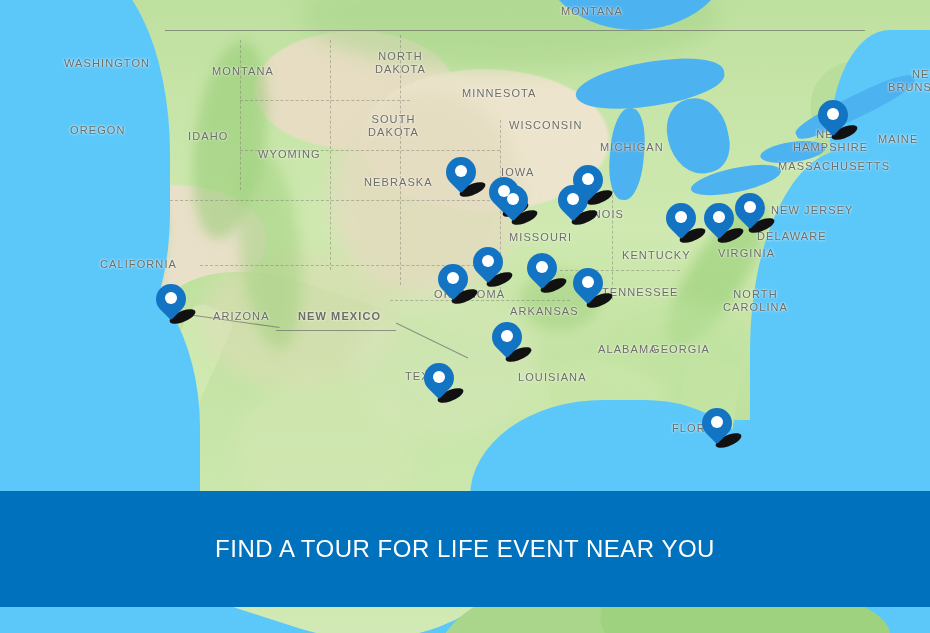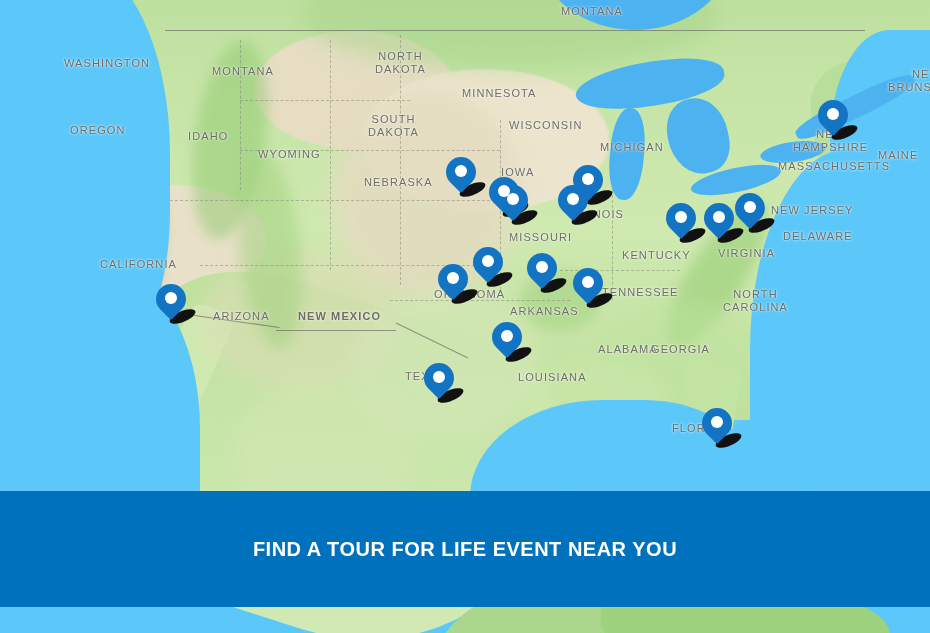--- a/index.html
+++ b/index.html
@@ -271,22 +271,22 @@
     position: absolute;
     left: 0; top: 491px;
     width: 930px; height: 116px;
     background: #0071bc;
     display: flex;
     align-items: center;
     justify-content: center;
   }
   #bottom-banner span {
     color: #ffffff;
-    font-size: 20px;
-    font-weight: bold;
+    font-size: 24px;
+    font-weight: normal;
     letter-spacing: .5px;
     font-family: "Liberation Sans", sans-serif;
     white-space: nowrap;
   }
 </style>
 </head>
 <body>
 
 <div id="stage">
 
@@ -354,35 +354,35 @@
     <div class="place" style="left:375px; top:50px;">NORTH
 DAKOTA</div>
     <div class="place" style="left:462px; top:87px;">MINNESOTA</div>
     <div class="place" style="left:561px; top:5px;">MONTANA</div>
     <div class="place" style="left:70px;  top:124px;">OREGON</div>
     <div class="place" style="left:188px; top:130px;">IDAHO</div>
     <div class="place" style="left:368px; top:113px;">SOUTH
 DAKOTA</div>
     <div class="place" style="left:509px; top:119px;">WISCONSIN</div>
     <div class="place" style="left:600px; top:141px;">MICHIGAN</div>
-    <div class="place" style="left:848px; top:149px;padding-left:30px;">MAINE</div>
+    <div class="place" style="left:848px; top:133px;padding-left:30px;">MAINE</div>
     <div class="place" style="left:888px; top:68px;">NEW
 BRUNSWICK</div>
     <div class="place" style="left:258px; top:148px;">WYOMING</div>
     <div class="place" style="left:364px; top:176px;">NEBRASKA</div>
     <div class="place" style="left:501px; top:166px;">IOWA</div>
     <div class="place" style="left:793px; top:128px;">NEW
 HAMPSHIRE</div>
     <div class="place" style="left:778px; top:160px;">MASSACHUSETTS</div>
     <div class="place" style="left:570px; top:208px;">ILLINOIS</div>
     <div class="place" style="left:771px; top:204px;">NEW JERSEY</div>
     <div class="place" style="left:509px; top:231px;">MISSOURI</div>
     <div class="place" style="left:622px; top:249px;">KENTUCKY</div>
     <div class="place" style="left:718px; top:247px;">VIRGINIA</div>
-    <div class="place" style="left:757px; top:230px;margin-left:26px;">DELAWARE</div>
+    <div class="place" style="left:757px; top:230px;">DELAWARE</div>
     <div class="place" style="left:100px; top:258px;">CALIFORNIA</div>
     <div class="place" style="left:434px; top:288px;">OKLAHOMA</div>
     <div class="place" style="left:510px; top:305px;">ARKANSAS</div>
     <div class="place" style="left:602px; top:286px;">TENNESSEE</div>
     <div class="place" style="left:723px; top:288px;">NORTH
 CAROLINA</div>
     <div class="place" style="left:213px; top:310px;">ARIZONA</div>
     <div class="place" style="left:298px; top:310px;font-weight:bold;">NEW MEXICO</div>
     <div class="place" style="left:598px; top:343px;">ALABAMA</div>
     <div class="place" style="left:651px; top:343px;">GEORGIA</div>

